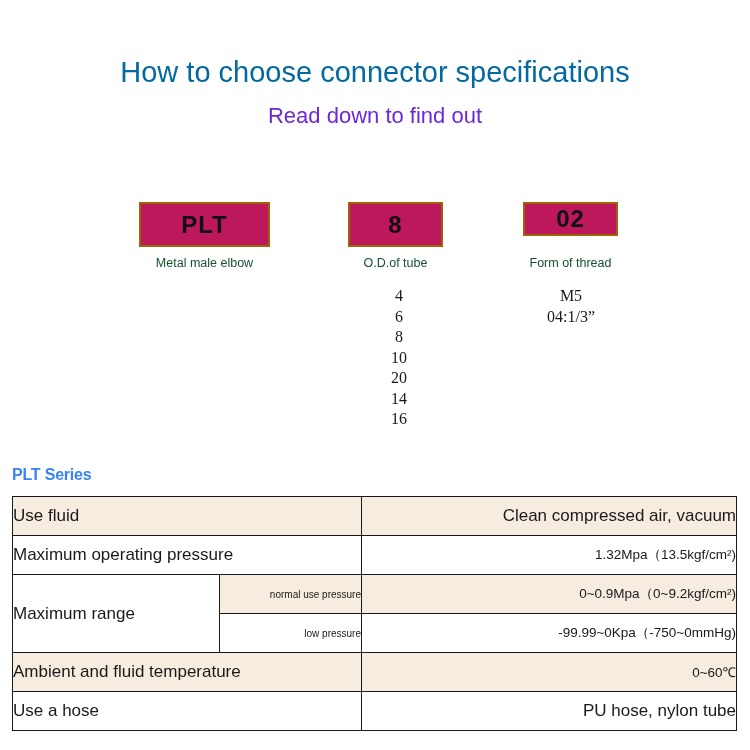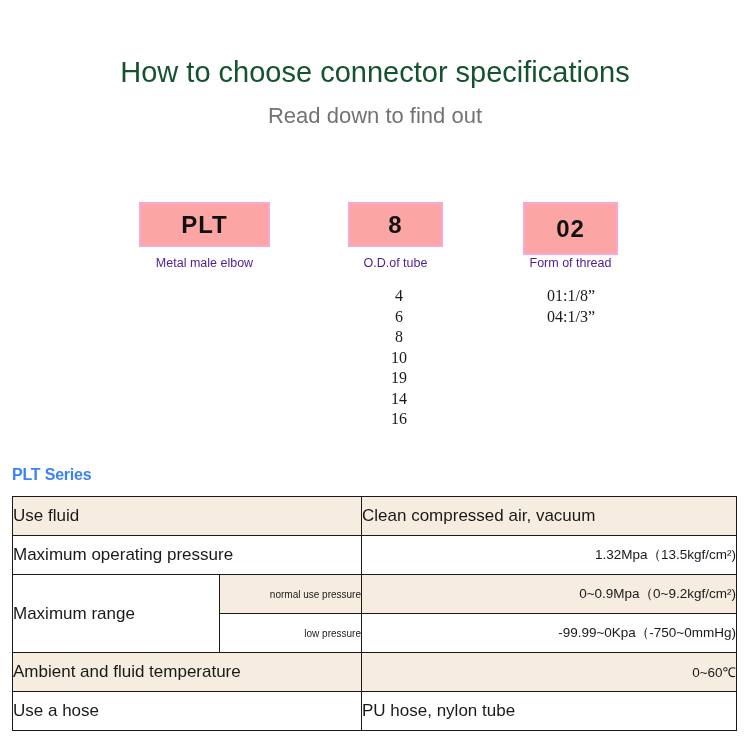--- a/index.html
+++ b/index.html
@@ -18,68 +18,68 @@
 
   
   .title {
     position: absolute;
     left: 0;
     top: 56px;
     width: 750px;
     text-align: center;
     font-size: 29px;
     font-weight: 400;
-    color: #14532d;
+    color: #0369a1;
     letter-spacing: 0px;
     white-space: nowrap;
   }
   .subtitle {
     position: absolute;
     left: 0;
     top: 103px;
     width: 750px;
     text-align: center;
     font-size: 22px;
     font-weight: 400;
-    color: #737373;
+    color: #6d28d9;
     white-space: nowrap;
   }
 
   
   .code-group { position: absolute; }
   .code-box {
     position: absolute;
-    border: 2px solid #f9a8d4;
-    background: #fca5a5;
+    border: 2px solid #a16207;
+    background: #be185d;
     box-sizing: border-box;
     display: flex;
     align-items: center;
     justify-content: center;
     font-weight: 700;
     font-size: 24px;
     letter-spacing: 1px;
     color: #111111;
     font-family: "Liberation Sans", sans-serif;
   }
   .code-caption {
     position: absolute;
     text-align: center;
     font-size: 12.5px;
-    color: #4c1d95;
+    color: #14532d;
     white-space: nowrap;
   }
 
   
   #box-plt        { left: 139px; top: 202px; width: 131px; height: 45px; }
   #cap-plt        { left: 139px; top: 256px; width: 131px; }
   
   #box-od         { left: 348px; top: 202px; width: 95px;  height: 45px; }
   #cap-od         { left: 348px; top: 256px; width: 95px; }
   
-  #box-thread     { left: 523px; top: 202px; width: 95px;  height: 53px; }
+  #box-thread     { left: 523px; top: 202px; width: 95px;  height: 34px; }
   #cap-thread     { left: 523px; top: 256px; width: 95px; }
 
   
   .option-list {
     position: absolute;
     text-align: center;
     font-family: "Liberation Serif", serif;
     font-size: 16px;
     line-height: 20.5px;
     color: #1a1a1a;
@@ -128,21 +128,21 @@
     white-space: nowrap;
   }
   .lbl-sub {
     font-size: 10px;
     text-align: right;
     color: #333333;
     white-space: nowrap;
   }
   .val-lg {
     font-size: 17px;
-    text-align: left;
+    text-align: right;
     white-space: nowrap;
   }
   .val-sm {
     font-size: 13.5px;
     text-align: right;
     white-space: nowrap;
   }
   .pressure-range-label {
     font-size: 17px;
     padding-left: 11px;
@@ -166,27 +166,27 @@
 
   <div class="code-box" id="box-thread">02</div>
   <div class="code-caption" id="cap-thread">Form of thread</div>
 </div>
 
 <div class="option-list" id="list-od">
   <div>4</div>
   <div>6</div>
   <div>8</div>
   <div>10</div>
-  <div>19</div>
+  <div>20</div>
   <div>14</div>
   <div>16</div>
 </div>
 
 <div class="option-list" id="list-thread">
-  <div>01:1/8”</div>
+  <div>M5</div>
   <div>04:1/3”</div>
 </div>
 
 <div class="series-heading">PLT Series</div>
 
 <table id="spec-table">
   <colgroup>
     <col style="width:207px">
     <col style="width:142px">
     <col style="width:375px">

